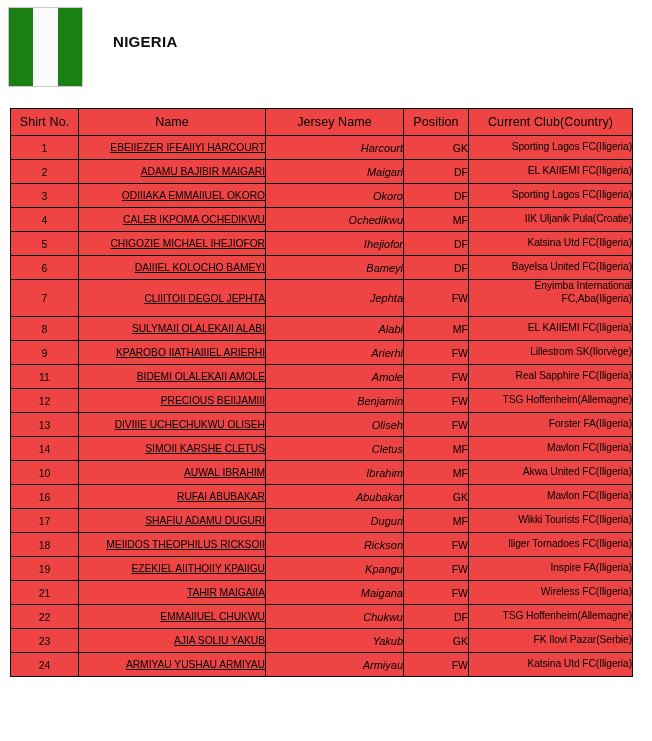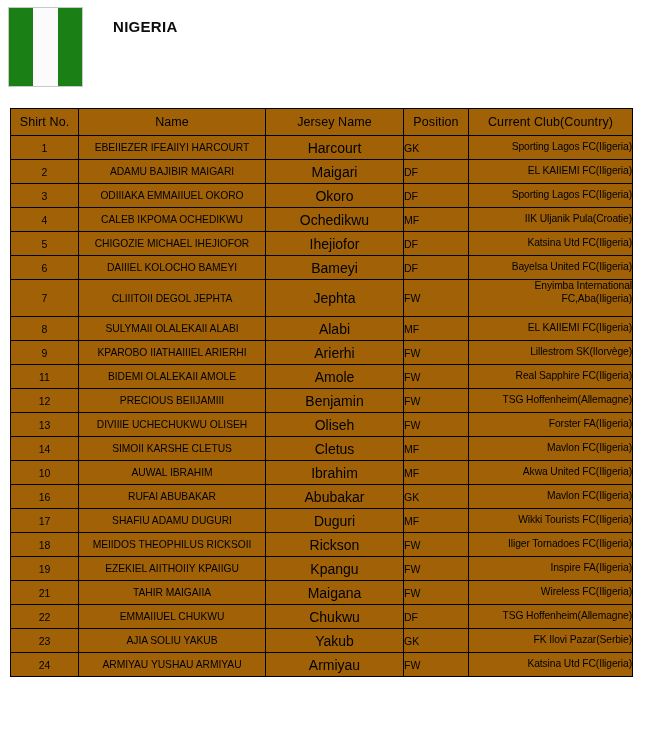--- a/index.html
+++ b/index.html
@@ -40,37 +40,37 @@
   .flag-band {
     flex: 1 1 33.333%;
     height: 100%;
   }
   .flag-band.green { background: #1a8016; }
   .flag-band.white { background: #fbfbfb; }
 
   .country-title {
     position: absolute;
     left: 113px;
-    top: 18px;
+    top: 33px;
     font-size: 15px;
     font-weight: bold;
     letter-spacing: 0.3px;
     color: #0d0d0d;
     white-space: nowrap;
   }
 
   
   .squad-table {
     position: absolute;
     left: 10px;
     top: 108px;
     border-collapse: collapse;
     table-layout: fixed;
     width: 622px;
-    background: #a16207;
+    background: #ef4444;
   }
   .squad-table td,
   .squad-table th {
     border: 1px solid #000000;
     padding: 0;
     vertical-align: middle;
     font-weight: normal;
   }
 
   
@@ -91,36 +91,38 @@
   tbody td {
     height: 23px;
     font-size: 10.5px;
   }
 
   .cell-shirt {
     text-align: center;
     font-size: 10.5px;
   }
   .cell-name {
-    text-align: center;
+    text-align: right;
     padding-left: 5px;
     font-size: 10.3px;
     letter-spacing: -0.05px;
     white-space: nowrap;
     overflow: hidden;
+    text-decoration: underline;
   }
   .cell-jersey {
-    text-align: center;
+    text-align: right;
     padding-left: 5px;
-    font-size: 14px;
+    font-size: 11px;
     white-space: nowrap;
     overflow: hidden;
+    font-style: italic;
   }
   .cell-position {
-    text-align: left;
+    text-align: right;
     font-size: 10.5px;
   }
   .cell-club {
     text-align: right;
     padding-left: 4px;
     padding-right: 2px;
     font-size: 10.3px;
     vertical-align: top;
     padding-top: 2px;
     line-height: 12.5px;

